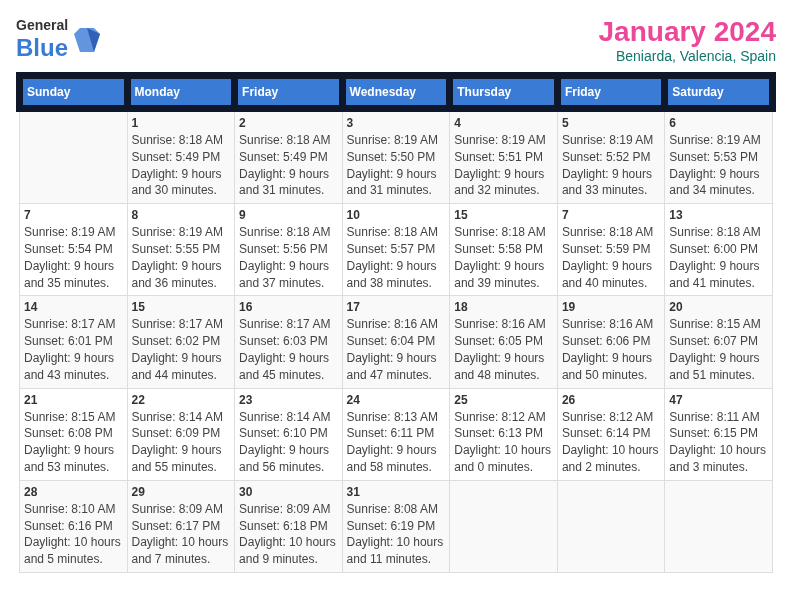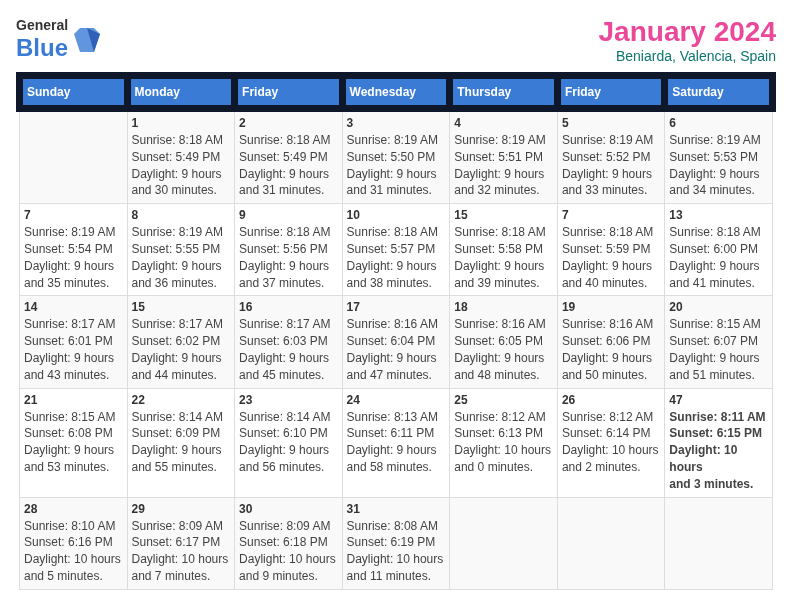--- a/index.html
+++ b/index.html
@@ -308,21 +308,21 @@
         </td>
         <td>
           <span class="day-num">26</span>
           <div class="day-info" style="white-space: pre-line;">Sunrise: 8:12 AM
 Sunset: 6:14 PM
 Daylight: 10 hours
 and 2 minutes.</div>
         </td>
         <td>
           <span class="day-num">47</span>
-          <div class="day-info" style="white-space: pre-line; font-weight: bold;">Sunrise: 8:11 AM
+          <div class="day-info" style="white-space: pre-line;">Sunrise: 8:11 AM
 Sunset: 6:15 PM
 Daylight: 10 hours
 and 3 minutes.</div>
         </td>
       </tr>
       <tr>
         <td>
           <span class="day-num">28</span>
           <div class="day-info" style="white-space: pre-line;">Sunrise: 8:10 AM
 Sunset: 6:16 PM

